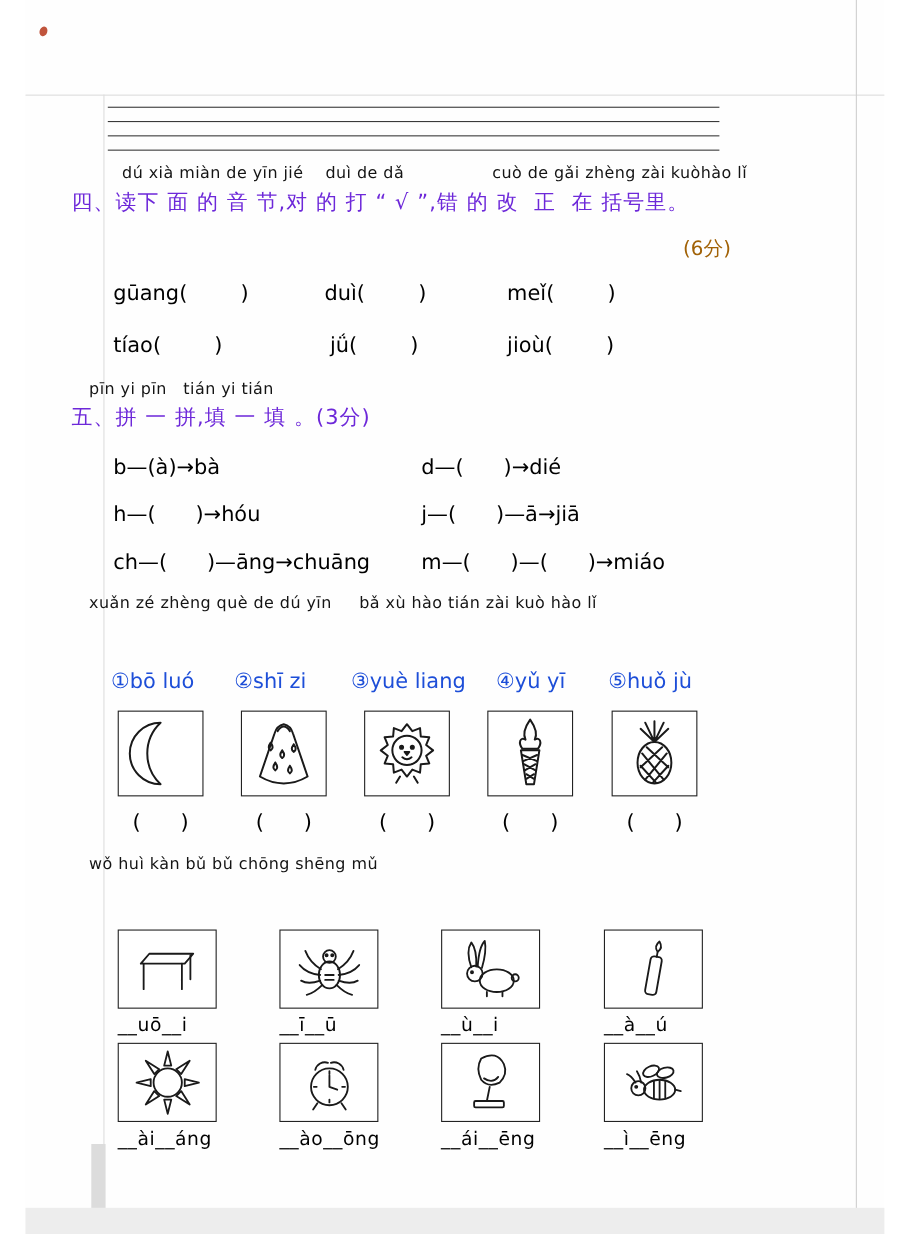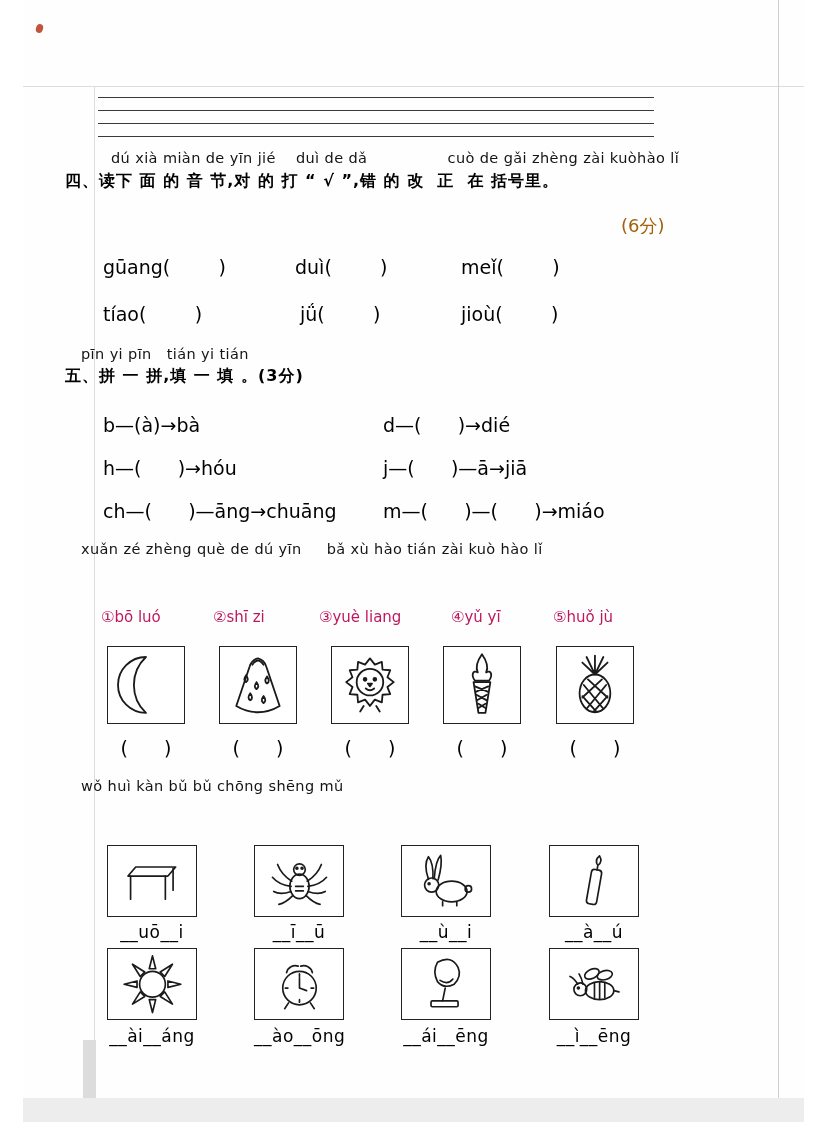--- a/index.html
+++ b/index.html
@@ -1,32 +1,32 @@
 <!DOCTYPE html>
 <html><head>
 <meta charset="utf-8">
 <style>
   *{margin:0;padding:0;box-sizing:border-box}
   body{margin:0;background:#ffffff;font-family:"DejaVu Sans","Liberation Sans",sans-serif;color:#000}
   .page{position:relative;width:781px;height:1122px;margin:0 auto;background:#fefefe;overflow:hidden}
   .abs{position:absolute}
   .pre{white-space:pre}
   .pinyin-line{font-size:14.5px;color:#141414;letter-spacing:.4px}
-  .heading{font-size:16px;font-weight:700;letter-spacing:1px;color:#000000}
+  .heading{font-size:19px;font-weight:400;letter-spacing:1px;color:#6d28d9}
   .item{font-size:19px;color:#000}
-  .opt{font-size:15px;color:#be185d}
+  .opt{font-size:19px;color:#1d4ed8}
   .score{font-size:18px;color:#a16207}
   .writing-grid{left:75px;top:97px;width:556px;height:40px}
   .grid-line{position:absolute;left:0;right:0;height:1px;background:#3a3a3a}
   .pic-box{position:absolute;border:1.6px solid #222;background:#fff;display:flex;align-items:center;justify-content:center}
   .pic-box svg{width:92%;height:92%;stroke:#1a1a1a;stroke-width:2.6;fill:none;stroke-linecap:round;stroke-linejoin:round}
   .box-s6{width:78px;height:78px}
   .box-s7{width:90px;height:72px}
   .pic-paren{position:absolute;width:78px;text-align:center;font-size:19px}
-  .ans-label{position:absolute;width:90px;text-align:center;font-size:17px;letter-spacing:.5px;white-space:pre}
+  .ans-label{position:absolute;width:90px;font-size:17px;letter-spacing:.5px;white-space:pre}
   .edge{background:#ddd}
 </style>
 </head>
 <body>
 
 <div class="page">
 
   <div class="abs edge" style="left:0;top:86px;width:827px;height:1px"></div>
   <div class="abs edge" style="left:71px;top:86px;width:1px;height:1036px"></div>
   <div class="abs" style="left:755px;top:0;width:1px;height:1122px;background:#cfcfcf"></div>

